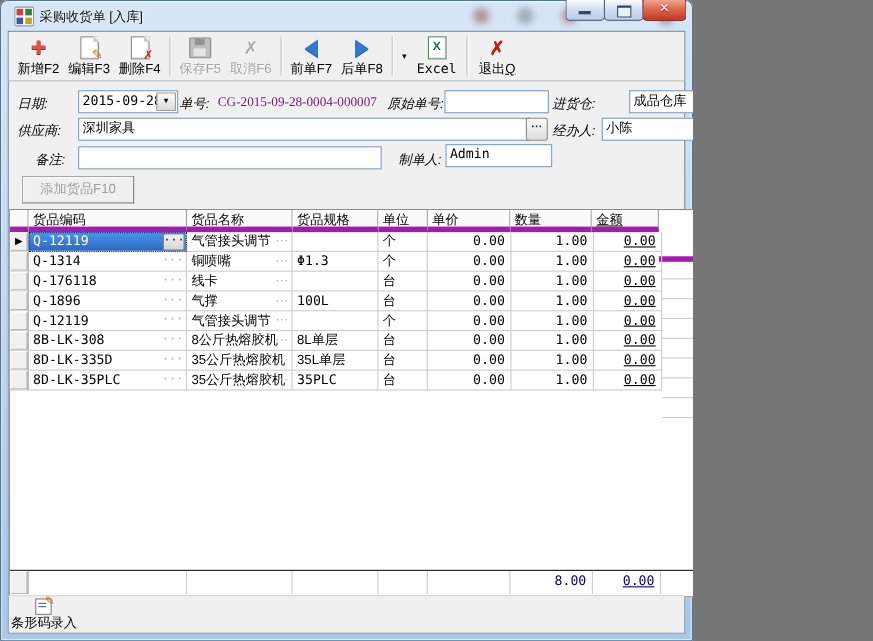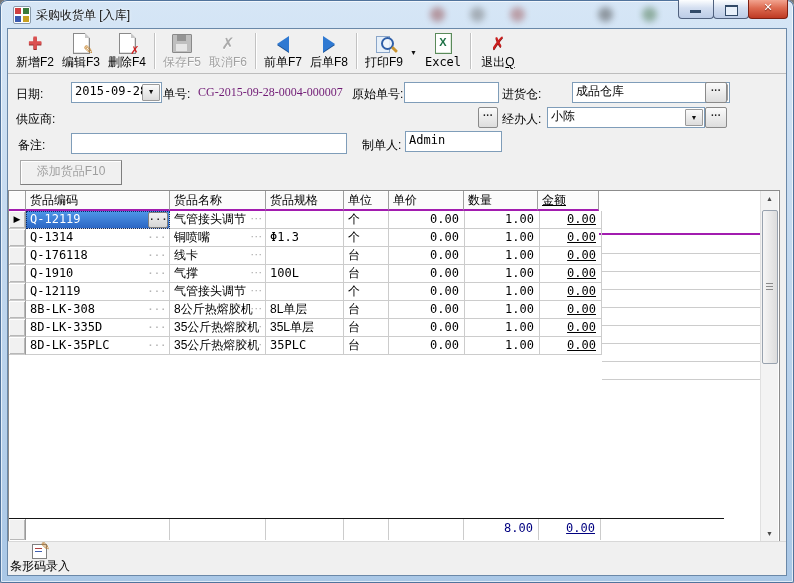--- a/index.html
+++ b/index.html
@@ -1,17 +1,17 @@
 <!DOCTYPE html>
 <html><head>
 <meta charset="utf-8">
 <style>
   html,body{margin:0;padding:0;background:#777;}
   .window{
-    position:relative;width:794px;height:583px;
+    position:relative;width:630px;height:583px;
     font-family:"Liberation Sans","DejaVu Sans",sans-serif;font-size:12px;color:#000;
     background:linear-gradient(#D6E6F6,#A9C7E6);
     border-radius:7px 7px 2px 2px;overflow:hidden;
     box-shadow:inset 0 0 0 1px #50739C, inset 0 0 0 2px rgba(255,255,255,.65);
   }
   .mono{font-family:"DejaVu Sans Mono","Liberation Mono",monospace;}
   
   .titlebar{position:absolute;left:0;top:0;width:100%;height:28px;}
   .app-icon{position:absolute;left:13px;top:6px;width:16px;height:16px;background:#fff;border:1px solid #8899AA;border-radius:2px;}
   .app-icon i{position:absolute;width:6px;height:6px;}
@@ -52,34 +52,34 @@
   .i-print{width:16px;height:18px;position:relative;}
   .i-print .pg{position:absolute;left:0;top:1px;width:12px;height:15px;background:#E7F0F9;border:1px solid #8AA5C8;}
   .i-print .lens{position:absolute;right:-2px;top:2px;width:9px;height:9px;border:2px solid #2F5FA8;border-radius:50%;background:rgba(240,246,252,.85);}
   .i-print .handle{position:absolute;right:-4px;bottom:0px;width:3px;height:7px;background:#C8932F;transform:rotate(-45deg);border-radius:1px;}
   .tdrop{width:13px;display:flex;align-items:center;justify-content:center;font-size:7px;color:#111;padding-top:2px;}
   .i-excel{width:15px;height:19px;background:#fff;border:1px solid #5A8A5A;position:relative;box-shadow:inset -1px -1px 0 #DDEBDD;}
   .i-excel .xg{position:absolute;left:0;top:2px;width:100%;text-align:center;color:#1E7145;font-weight:bold;font-size:11px;}
   .i-exit{font-size:17px;font-weight:bold;color:#CC2020;text-shadow:0 1px 0 #801010;}
   .u{text-decoration:underline;}
   
-  .flabel{position:absolute;white-space:nowrap;}
+  .flabel{position:absolute;white-space:nowrap;font-style:italic;}
   .fbox{position:absolute;height:19px;background:#fff;border:1px solid #7F9DB9;line-height:17px;padding-left:3px;white-space:nowrap;overflow:hidden;}
   .combo .arrow{position:absolute;right:1px;top:1px;bottom:1px;width:16px;background:linear-gradient(#FBFBFB,#DCDCDC);border:1px solid #9A9A9A;border-radius:1px;font-size:7px;color:#111;display:flex;align-items:center;justify-content:center;}
   .dots{position:absolute;width:20px;height:19px;background:linear-gradient(#FBFBFB,#DDDDDD);border:1px solid #8A8A8A;border-radius:2px;font-size:10px;font-weight:bold;line-height:16px;text-align:center;color:#222;}
   .docno{position:absolute;color:#701a75;font-family:Liberation Serif, serif;}
   
   .ibtn{position:absolute;top:131px;width:100px;height:23px;background:#F0F0F0;border:1px solid #A8A8A8;border-right-color:#7E7E7E;border-bottom-color:#7E7E7E;box-shadow:inset 1px 1px 0 #fff;color:#9E9E9E;text-align:center;line-height:21px;}
   
   .grid{position:absolute;left:0;top:161px;width:770px;height:351px;background:#fff;border:1px solid #8C8C8C;}
   .gcontent{position:absolute;left:0;top:0;width:715px;height:100%;display:flex;flex-direction:column;}
   .grow{display:flex;height:18px;flex:0 0 18px;}
   .ghead{height:20px;flex:0 0 20px;}
   .gcell{white-space:nowrap;overflow:hidden;border-right:1px solid #CCCCCC;border-bottom:1px solid #CCCCCC;padding-left:4px;line-height:16px;position:relative;}
-  .ghead .gcell{background:#FBFBFB;border-right:1px solid #9E9E9E;border-bottom:2px solid #a21caf;box-shadow:inset 0 1px 0 #fff;line-height:18px;}
+  .ghead .gcell{background:#FBFBFB;border-right:1px solid #9E9E9E;border-bottom:5px solid #a21caf;box-shadow:inset 0 1px 0 #fff;line-height:18px;}
   .c-ind{flex:0 0 16px;padding-left:0;}
   .c-code{flex:0 0 139px;}
   .c-name{flex:0 0 91px;}
   .c-spec{flex:0 0 73px;}
   .c-unit{flex:0 0 40px;}
   .c-price{flex:0 0 70px;}
   .c-qty{flex:0 0 69px;}
   .c-amt{flex:0 0 56px;text-decoration:underline;}
   .c-note{flex:0 0 160px;margin-top:42px;}
   .num{text-align:right;padding-right:5px;padding-left:0;}
@@ -187,30 +187,20 @@
           </span>
         <span class="tlabel">前单F7</span>
       </div>
       <div class="tbtn">
         <span class="ticon">
             <span class="i-next"></span>
           </span>
         <span class="tlabel">后单F8</span>
       </div>
       <div class="tsep"></div>
-      <div class="tbtn">
-        <span class="ticon">
-            <span class="i-print">
-              <span class="pg"></span>
-              <span class="lens"></span>
-              <span class="handle"></span>
-            </span>
-          </span>
-        <span class="tlabel">打印F9</span>
-      </div>
       <div class="tdrop">
           <span>▼</span>
         </div>
       <div class="tbtn">
         <span class="ticon">
             <span class="i-excel"><span class="fold"></span><span class="xg">X</span></span>
           </span>
         <span class="tlabel mono">Excel</span>
       </div>
       <div class="tsep"></div>
@@ -232,29 +222,30 @@
     <div class="flabel" style="left:344px;top:57px;">原始单号:</div>
     <div class="fbox mono" style="left:396px;top:53px;width:90px;"></div>
     <div class="flabel" style="left:494px;top:57px;">进货仓:</div>
     <div class="fbox combo" style="left:564px;top:53px;width:153px;">
       <span>成品仓库</span>
       <span class="arrow">▼</span>
     </div>
     <div class="dots" style="left:697px;top:53px;">···</div>
 
     <div class="flabel" style="left:8px;top:82px;">供应商:</div>
+    <div class="fbox" style="left:63px;top:78px;width:406px;">深圳家具</div>
     <div class="dots" style="left:470px;top:78px;width:18px;">···</div>
     <div class="flabel" style="left:494px;top:82px;">经办人:</div>
     <div class="fbox combo" style="left:539px;top:78px;width:153px;">
       <span>小陈</span>
       <span class="arrow">▼</span>
     </div>
     <div class="dots" style="left:697px;top:78px;">···</div>
 
-    <div class="flabel" style="left:10px;top:108px;">备注:</div>
+    <div class="flabel" style="left:24px;top:108px;">备注:</div>
     <div class="fbox" style="left:63px;top:104px;width:271px;"></div>
     <div class="flabel" style="left:354px;top:108px;">制单人:</div>
     <div class="fbox mono" style="left:397px;top:102px;width:92px;">Admin</div>
 
     <div class="ibtn" style="left:12px;">添加货品F10</div>
 
     <div class="grid">
       <div class="gcontent">
         <div class="grow ghead">
           <div class="gcell c-ind ind"></div>
@@ -299,21 +290,21 @@
           <div class="gcell c-spec mono"></div>
           <div class="gcell c-unit">台</div>
           <div class="gcell c-price mono num">0.00</div>
           <div class="gcell c-qty mono num">1.00</div>
           <div class="gcell c-amt mono num">0.00</div>
           <div class="gcell c-note"></div>
         </div>
 
         <div class="grow">
           <div class="gcell c-ind ind"></div>
-          <div class="gcell c-code mono"><span>Q-1910</span><span class="hint">···</span></div>
+          <div class="gcell c-code mono"><span>Q-1896</span><span class="hint">···</span></div>
           <div class="gcell c-name"><span>气撑</span><span class="hint">···</span></div>
           <div class="gcell c-spec mono">100L</div>
           <div class="gcell c-unit">台</div>
           <div class="gcell c-price mono num">0.00</div>
           <div class="gcell c-qty mono num">1.00</div>
           <div class="gcell c-amt mono num">0.00</div>
           <div class="gcell c-note"></div>
         </div>
 
         <div class="grow">

